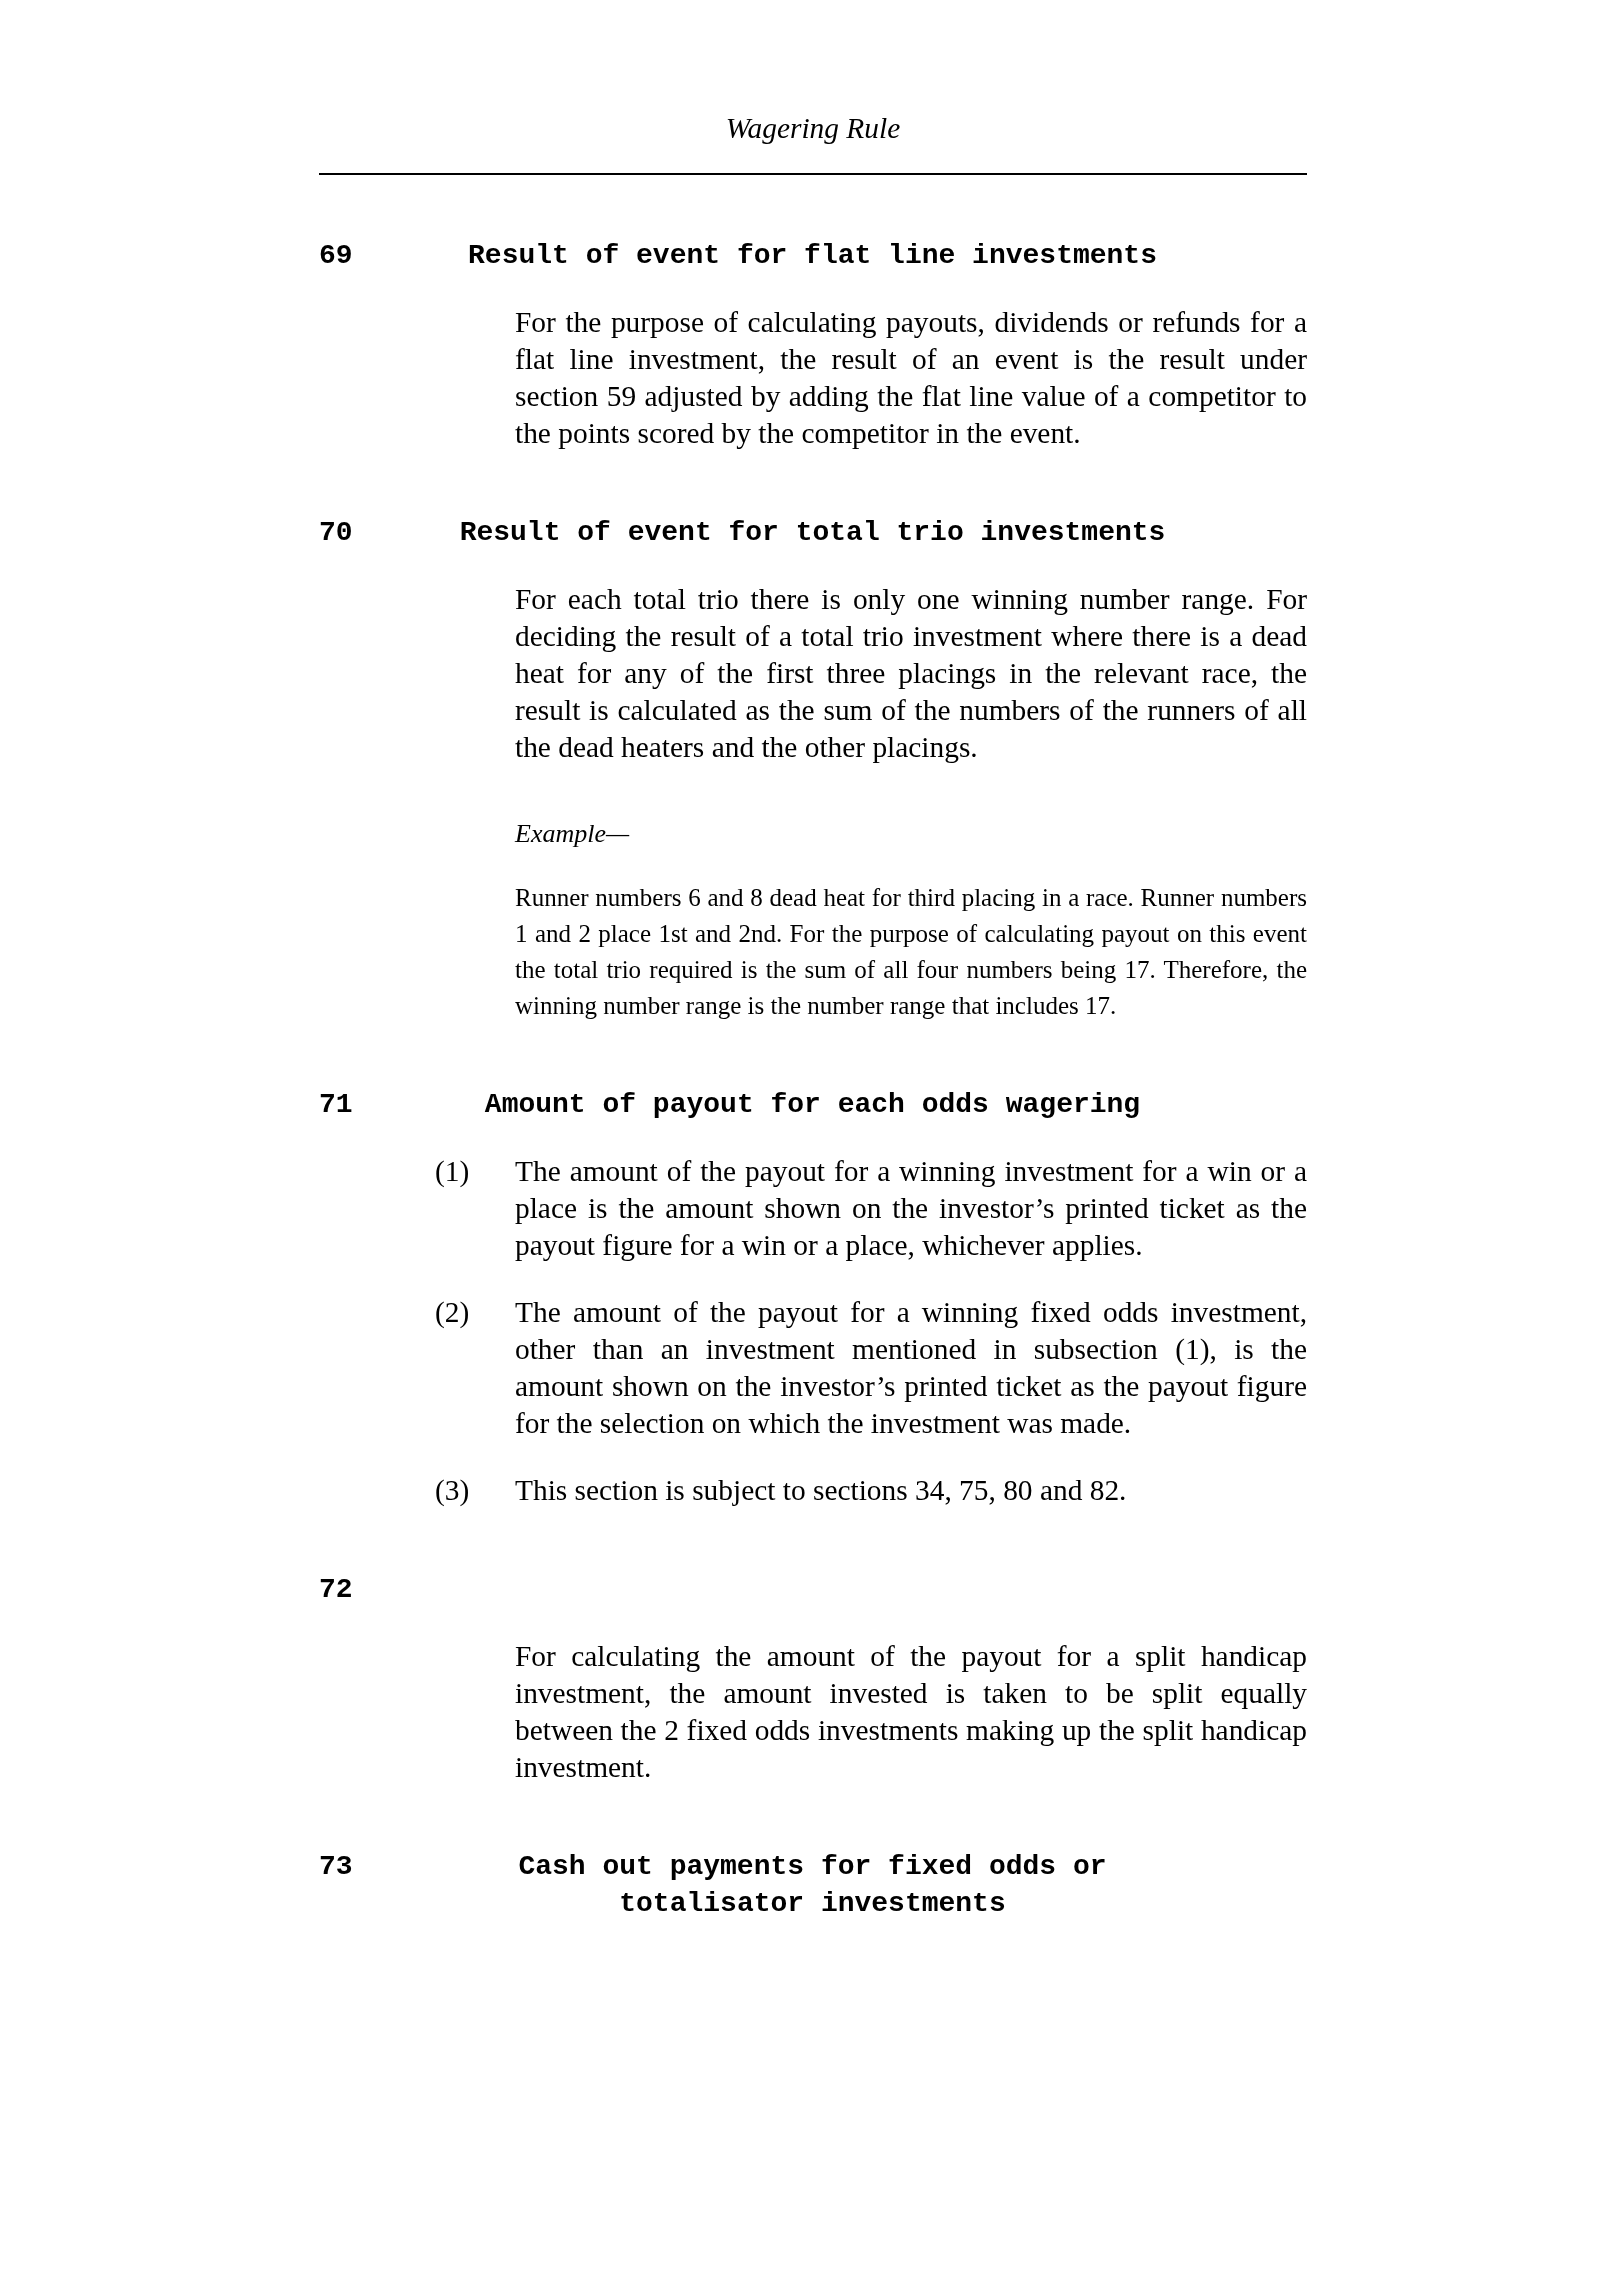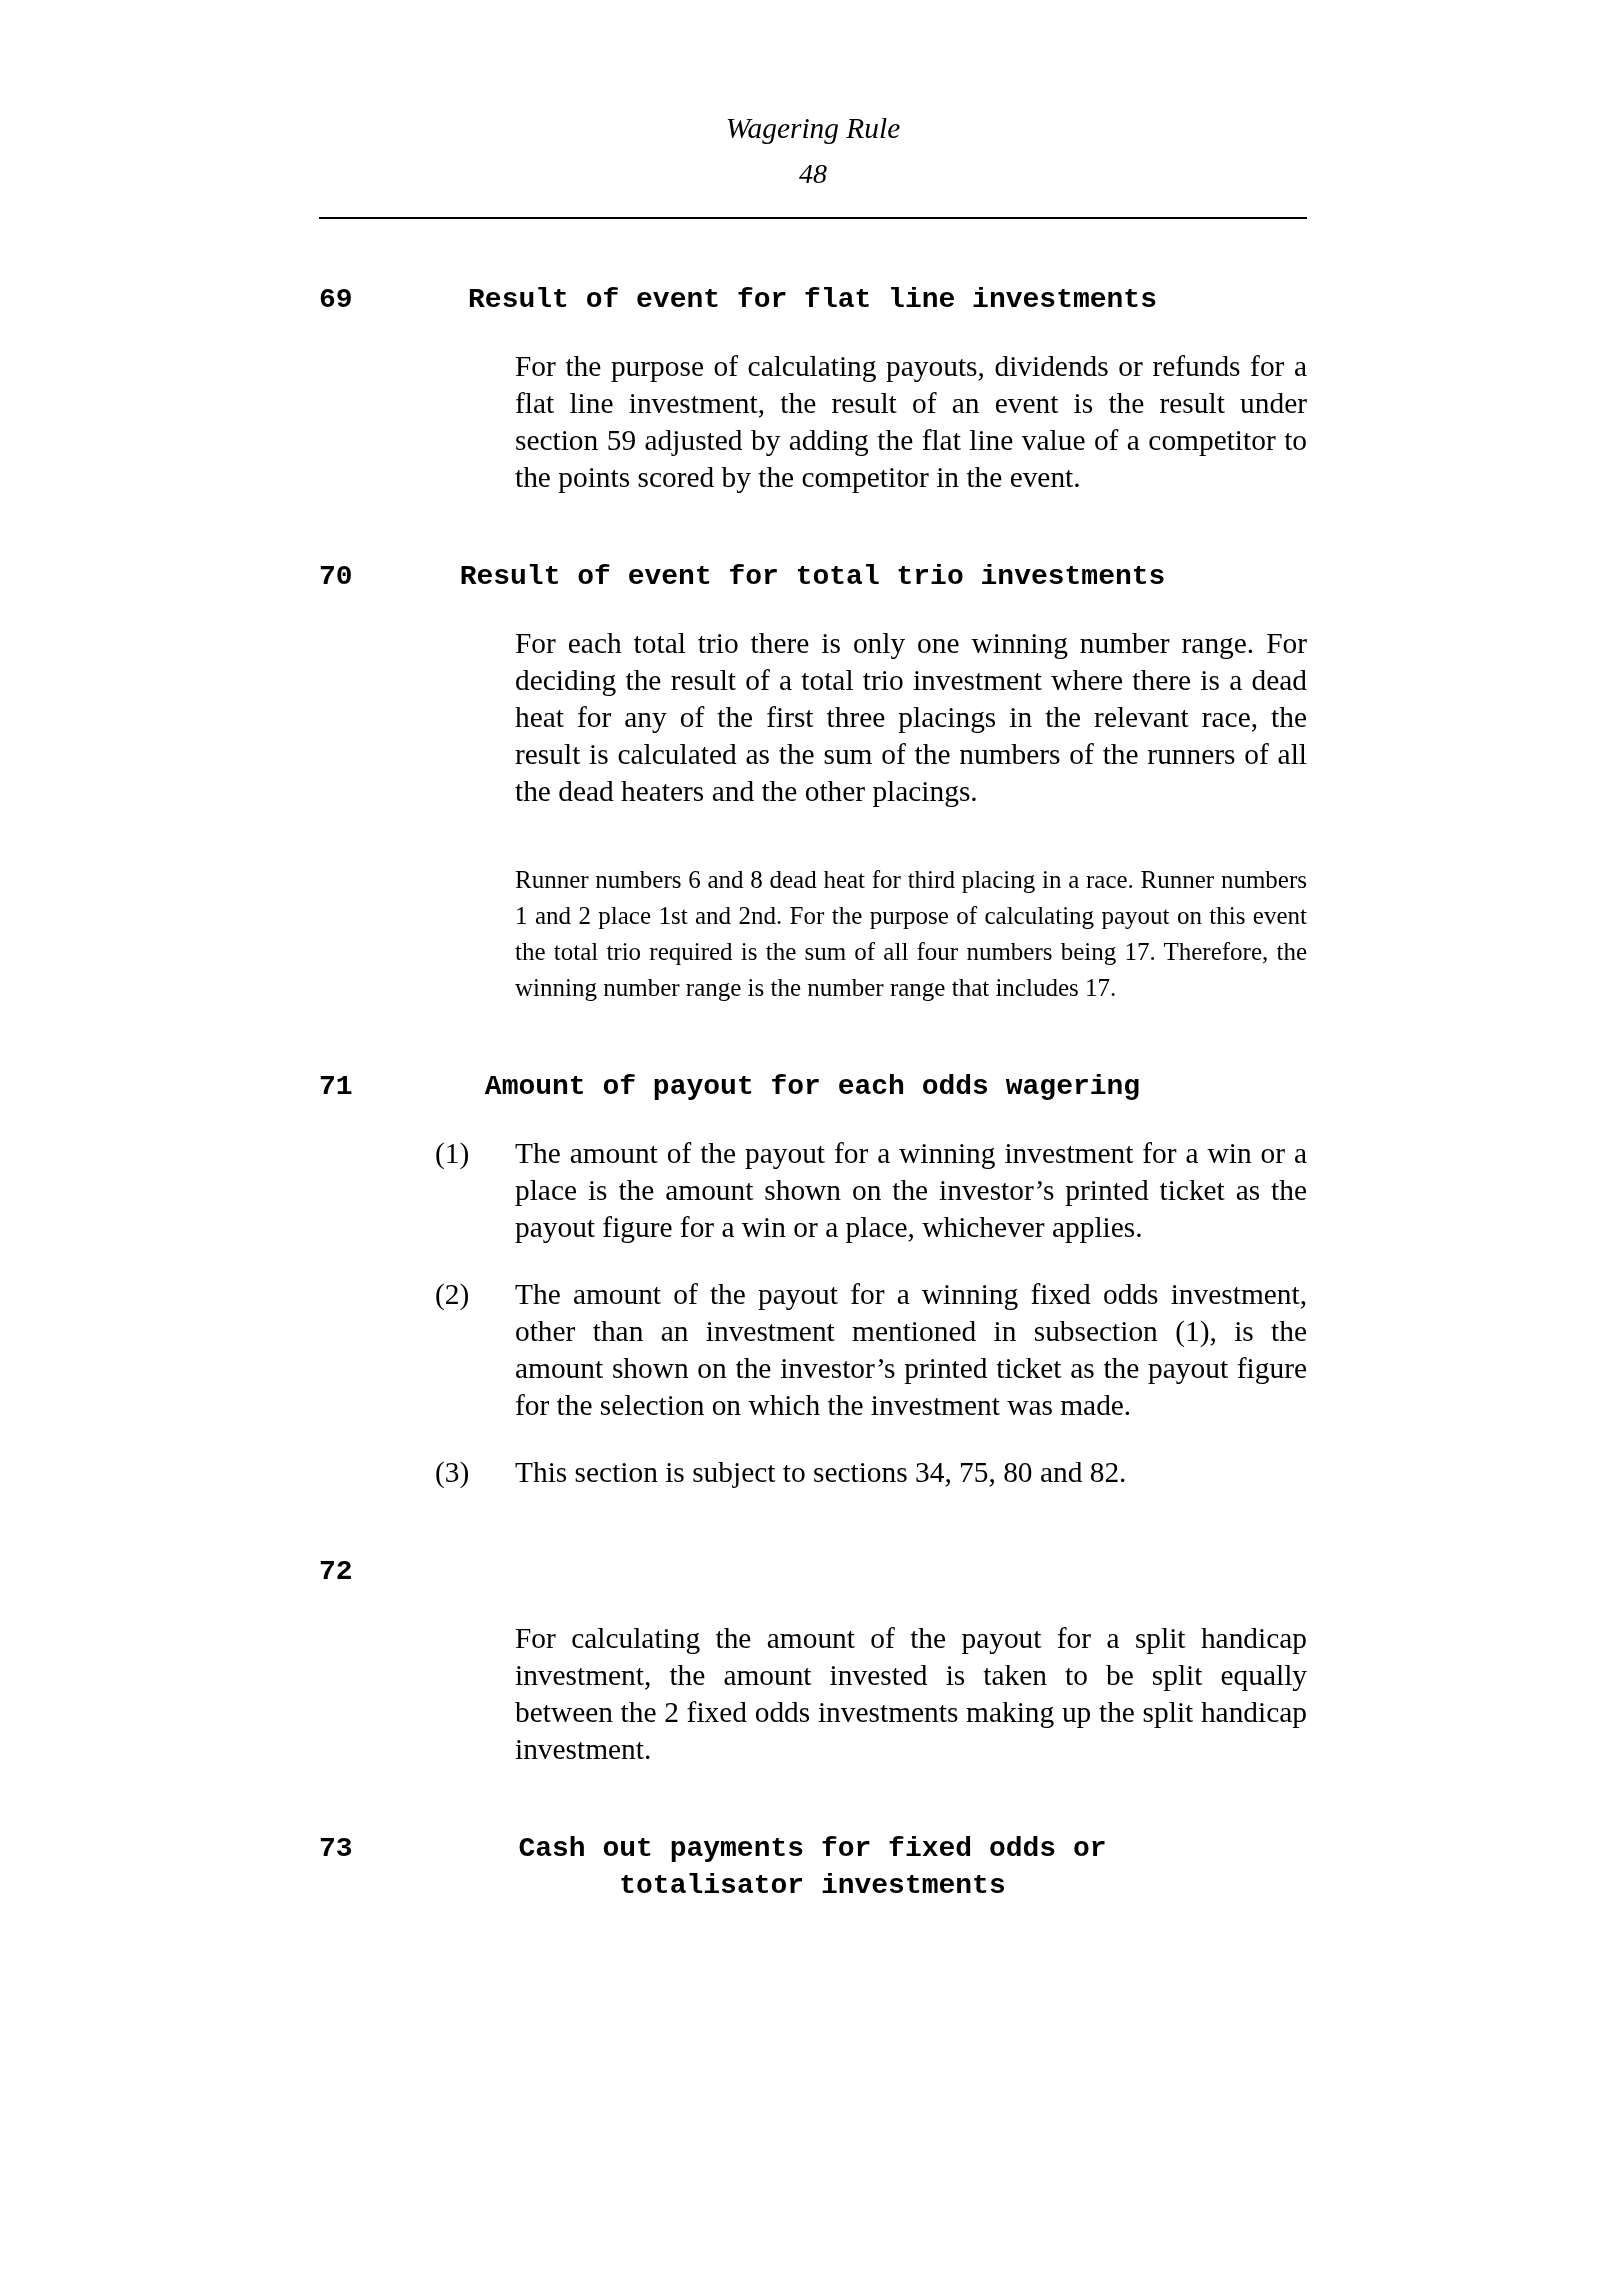--- a/index.html
+++ b/index.html
@@ -90,39 +90,39 @@
   }
 </style>
 </head>
 <body>
 
 <div class="page">
   <div class="content">
 
     <div class="doc-header">
       <div class="doc-title">Wagering Rule</div>
-      <div class="doc-pagenum">48</div>
       <hr class="header-rule">
     </div>
 
     <div class="section">
       <div class="section-head">
         <div class="section-num">69</div>
         <div class="section-heading">Result of event for flat line investments</div>
       </div>
       <div class="para">For the purpose of calculating payouts, dividends or refunds for a flat line investment, the result of an event is the result under section 59 adjusted by adding the flat line value of a competitor to the points scored by the competitor in the event.</div>
     </div>
 
     <div class="section">
       <div class="section-head">
         <div class="section-num">70</div>
         <div class="section-heading">Result of event for total trio investments</div>
       </div>
       <div class="para">For each total trio there is only one winning number range. For deciding the result of a total trio investment where there is a dead heat for any of the first three placings in the relevant race, the result is calculated as the sum of the numbers of the runners of all the dead heaters and the other placings.</div>
       <div class="example">
+        <div class="example-label">Example—</div>
         <div class="example-text">Runner numbers 6 and 8 dead heat for third placing in a race. Runner numbers 1 and 2 place 1st and 2nd. For the purpose of calculating payout on this event the total trio required is the sum of all four numbers being 17. Therefore, the winning number range is the number range that includes 17.</div>
       </div>
     </div>
 
     <div class="section">
       <div class="section-head">
         <div class="section-num">71</div>
         <div class="section-heading">Amount of payout for each odds wagering</div>
       </div>
       <div class="subsection">

